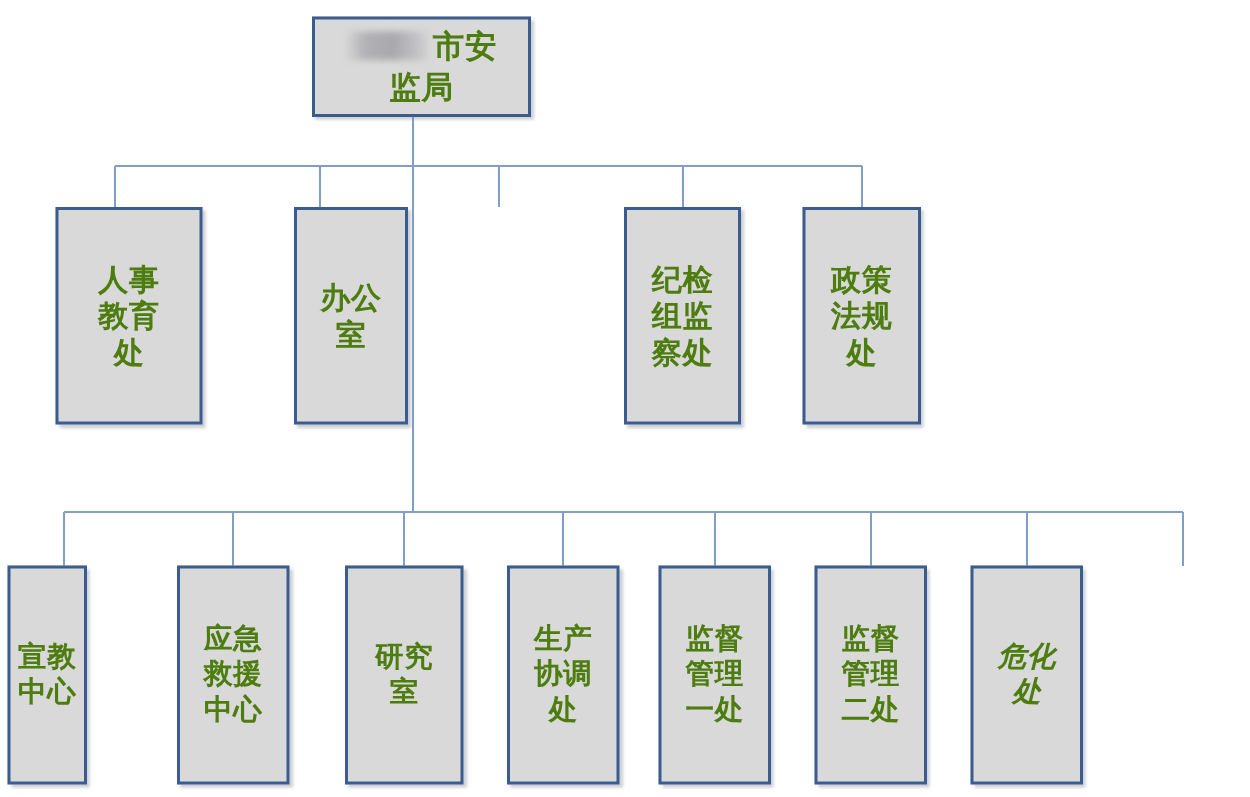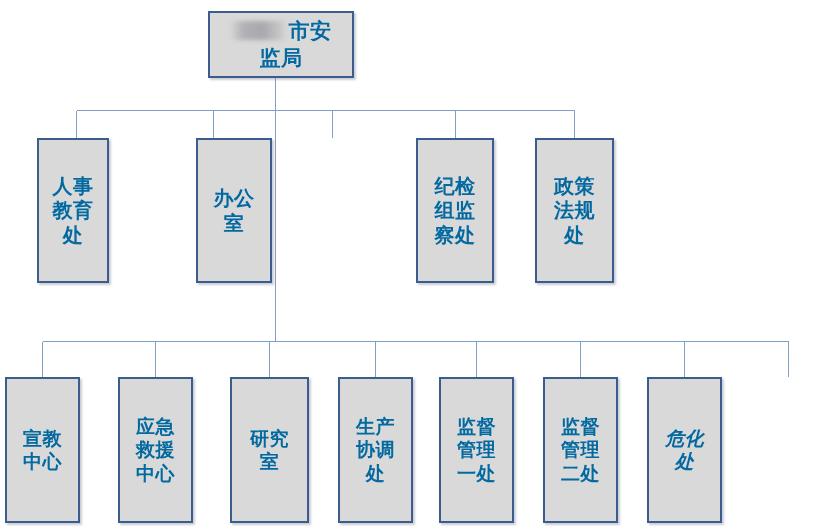--- a/index.html
+++ b/index.html
@@ -41,21 +41,21 @@
     background: #d9d9d9;
     border: 2px solid #3a5c8f;
     box-shadow: 2px 2px 2px rgba(140,145,155,0.45);
     display: flex;
     align-items: center;
     justify-content: center;
     text-align: center;
   }
   .node-label {
     display: block;
-    color: #0369a1;
+    color: #4d7c0f;
     font-family: "DejaVu Serif", "Liberation Serif", serif;
     font-weight: 700;
     line-height: 1.22;
     letter-spacing: 0.5px;
     white-space: pre-line;
   }
 
   
   #node-root {
     left: 208px;
@@ -126,41 +126,41 @@
       <line x1="684.5" y1="341.5" x2="684.5" y2="377"></line>
       <line x1="788.5" y1="341.5" x2="788.5" y2="377"></line>
     </g>
   </svg>
 
   <div class="node" id="node-root">
     <span class="node-label"><span class="redact-block"></span><span>市安
 监局</span></span>
   </div>
 
-  <div class="node row2" style="left:37px;  width:72px;">
+  <div class="node row2" style="left:37px;  width:98px;">
     <span class="node-label">人事
 教育
 处</span>
   </div>
   <div class="node row2" style="left:175px; width:76px;margin-left:21px;">
     <span class="node-label">办公
 室</span>
   </div>
   <div class="node row2" style="left:416px; width:78px;">
     <span class="node-label">纪检
 组监
 察处</span>
   </div>
   <div class="node row2" style="left:535px; width:79px;">
     <span class="node-label">政策
 法规
 处</span>
   </div>
 
-  <div class="node row3" style="left:5px;   width:75px;">
+  <div class="node row3" style="left:5px;   width:53px;">
     <span class="node-label">宣教
 中心</span>
   </div>
   <div class="node row3" style="left:118px; width:75px;">
     <span class="node-label">应急
 救援
 中心</span>
   </div>
   <div class="node row3" style="left:230px; width:79px;">
     <span class="node-label">研究

